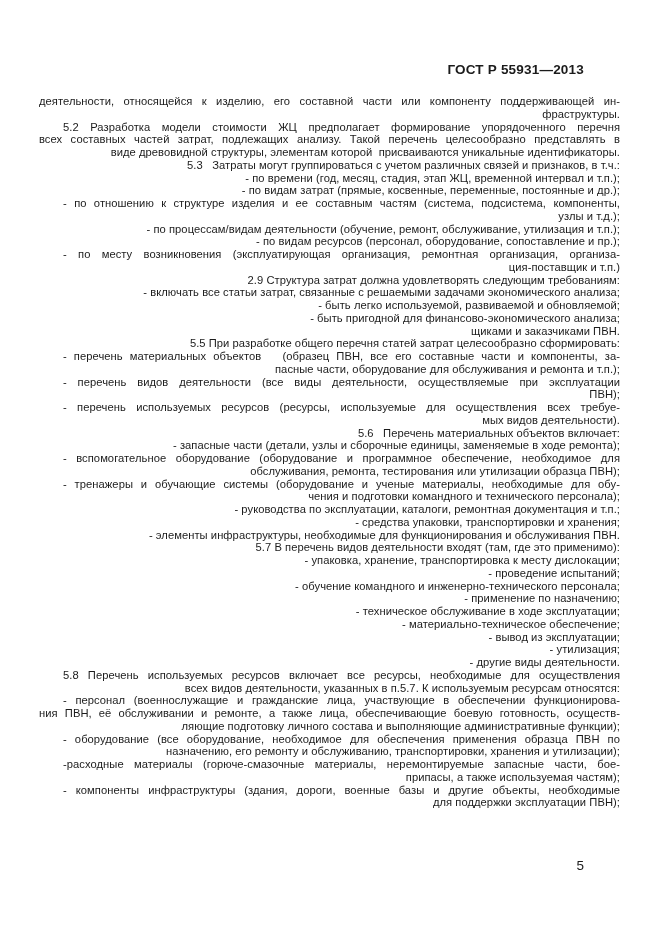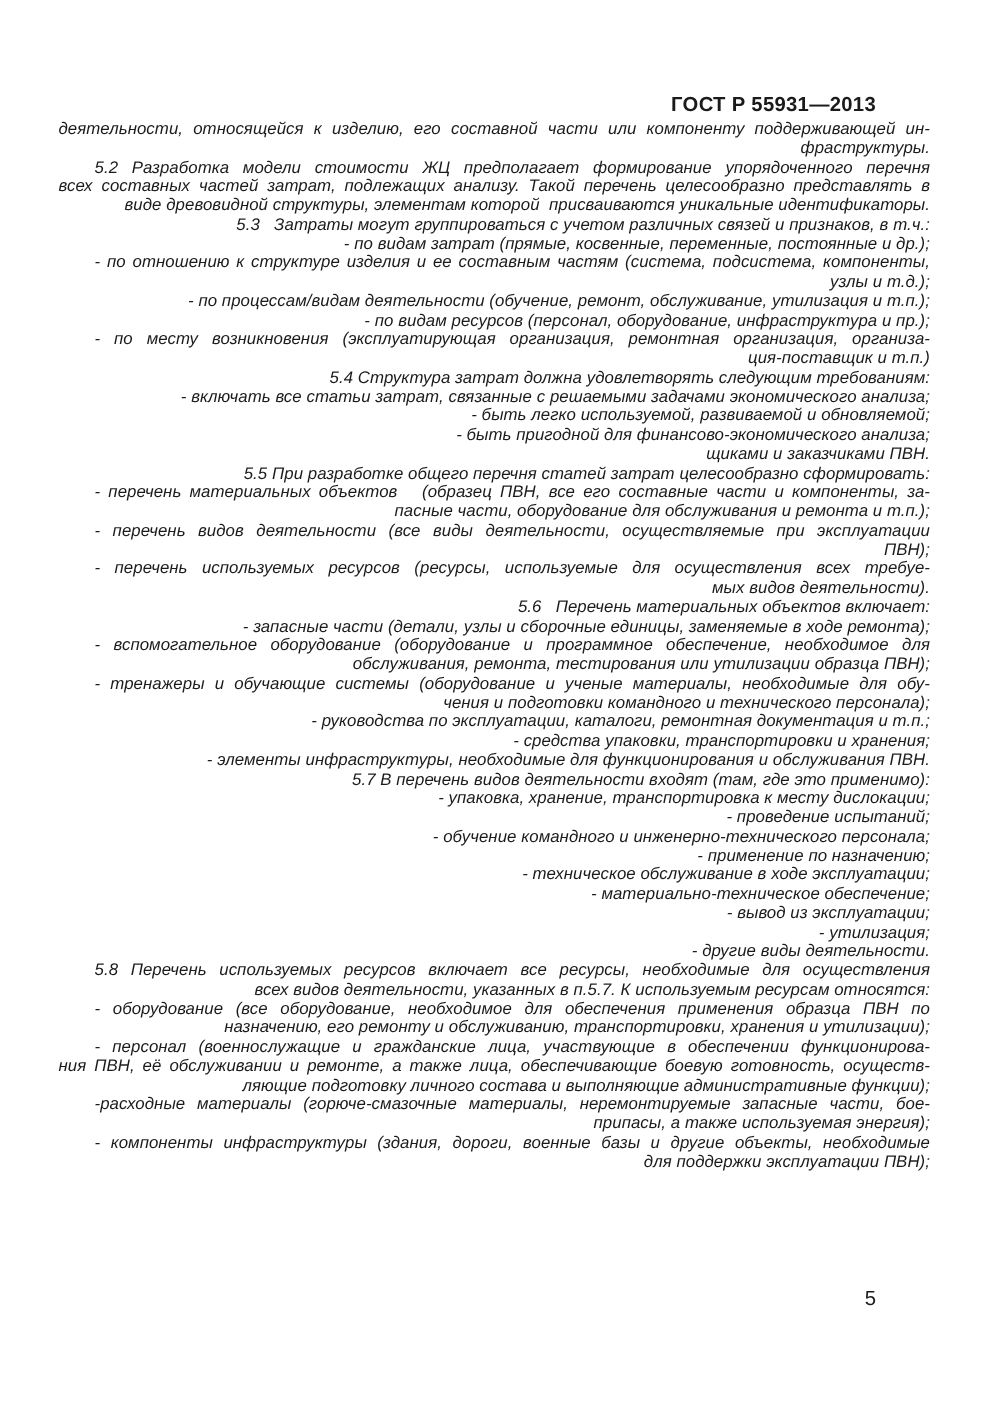--- a/index.html
+++ b/index.html
@@ -17,24 +17,23 @@
     position: absolute;
     top: 62px;
     right: 77px;
     font-size: 13.5px;
     font-weight: bold;
     letter-spacing: 0.2px;
     white-space: nowrap;
   }
   .doc-body {
     position: absolute;
-    top: 80px;
+    top: 95px;
     left: 39px;
     width: 581px;
-    font-style: italic;
   }
   .paragraph { margin: 0; }
   .line {
     font-size: 11.2px;
     line-height: 12.75px;
     height: 12.75px;
     text-align: right;
     letter-spacing: 0.05px;
   }
   .line.fill {
@@ -64,38 +63,41 @@
       </div>
       <div class="paragraph">
         <div class="line fill indent">5.2 Разработка модели стоимости ЖЦ предполагает формирование упорядоченного перечня</div>
         <div class="line fill">всех составных частей затрат, подлежащих анализу. Такой перечень целесообразно представлять в</div>
         <div class="line">виде древовидной структуры, элементам которой &nbsp;присваиваются уникальные идентификаторы.</div>
       </div>
       <div class="paragraph">
         <div class="line indent">5.3 &nbsp;&nbsp;Затраты могут группироваться с учетом различных связей и признаков, в т.ч.:</div>
       </div>
       <div class="paragraph">
+        <div class="line indent">- по времени (год, месяц, стадия, этап ЖЦ, временной интервал и т.п.);</div>
+      </div>
+      <div class="paragraph">
         <div class="line indent">- по видам затрат (прямые, косвенные, переменные, постоянные и др.);</div>
       </div>
       <div class="paragraph">
         <div class="line fill indent">- по отношению к структуре изделия и ее составным частям (система, подсистема, компоненты,</div>
         <div class="line">узлы и т.д.);</div>
       </div>
       <div class="paragraph">
         <div class="line indent">- по процессам/видам деятельности (обучение, ремонт, обслуживание, утилизация и т.п.);</div>
       </div>
       <div class="paragraph">
-        <div class="line indent">- по видам ресурсов (персонал, оборудование, инфраструктура и пр.);</div>
+        <div class="line indent">- по видам ресурсов (персонал, оборудование, сопоставление и пр.);</div>
       </div>
       <div class="paragraph">
         <div class="line fill indent">- по месту возникновения (эксплуатирующая организация, ремонтная организация, организа-</div>
         <div class="line">ция-поставщик и т.п.)</div>
       </div>
       <div class="paragraph">
-        <div class="line indent">5.4 Структура затрат должна удовлетворять следующим требованиям:</div>
+        <div class="line indent">2.9 Структура затрат должна удовлетворять следующим требованиям:</div>
       </div>
       <div class="paragraph">
         <div class="line indent">- включать все статьи затрат, связанные с решаемыми задачами экономического анализа;</div>
       </div>
       <div class="paragraph">
         <div class="line indent">- быть легко используемой, развиваемой и обновляемой;</div>
       </div>
       <div class="paragraph">
         <div class="line indent">- быть пригодной для финансово-экономического анализа;</div>
       </div>
@@ -166,33 +168,33 @@
       </div>
       <div class="paragraph">
         <div class="line indent">- утилизация;</div>
       </div>
       <div class="paragraph">
         <div class="line indent">- другие виды деятельности.</div>
       </div>
       <div class="paragraph">
         <div class="line fill indent">5.8 Перечень используемых ресурсов включает все ресурсы, необходимые для осуществления</div>
         <div class="line">всех видов деятельности, указанных в п.5.7. К используемым ресурсам относятся:</div>
-      </div>
-      <div class="paragraph">
-        <div class="line fill indent">- оборудование (все оборудование, необходимое для обеспечения применения образца ПВН по</div>
-        <div class="line">назначению, его ремонту и обслуживанию, транспортировки, хранения и утилизации);</div>
       </div>
       <div class="paragraph">
         <div class="line fill indent">- персонал (военнослужащие и гражданские лица, участвующие в обеспечении функционирова-</div>
         <div class="line fill">ния ПВН, её обслуживании и ремонте, а также лица, обеспечивающие боевую готовность, осуществ-</div>
         <div class="line">ляющие подготовку личного состава и выполняющие административные функции);</div>
       </div>
       <div class="paragraph">
+        <div class="line fill indent">- оборудование (все оборудование, необходимое для обеспечения применения образца ПВН по</div>
+        <div class="line">назначению, его ремонту и обслуживанию, транспортировки, хранения и утилизации);</div>
+      </div>
+      <div class="paragraph">
         <div class="line fill indent">-расходные материалы (горюче-смазочные материалы, неремонтируемые запасные части, бое-</div>
-        <div class="line">припасы, а также используемая энергия);</div>
+        <div class="line">припасы, а также используемая частям);</div>
       </div>
       <div class="paragraph">
         <div class="line fill indent">- компоненты инфраструктуры (здания, дороги, военные базы и другие объекты, необходимые</div>
         <div class="line">для поддержки эксплуатации ПВН);</div>
       </div>
     </div>
 
   <div class="page-footer">
     <span>5</span>
   </div>

